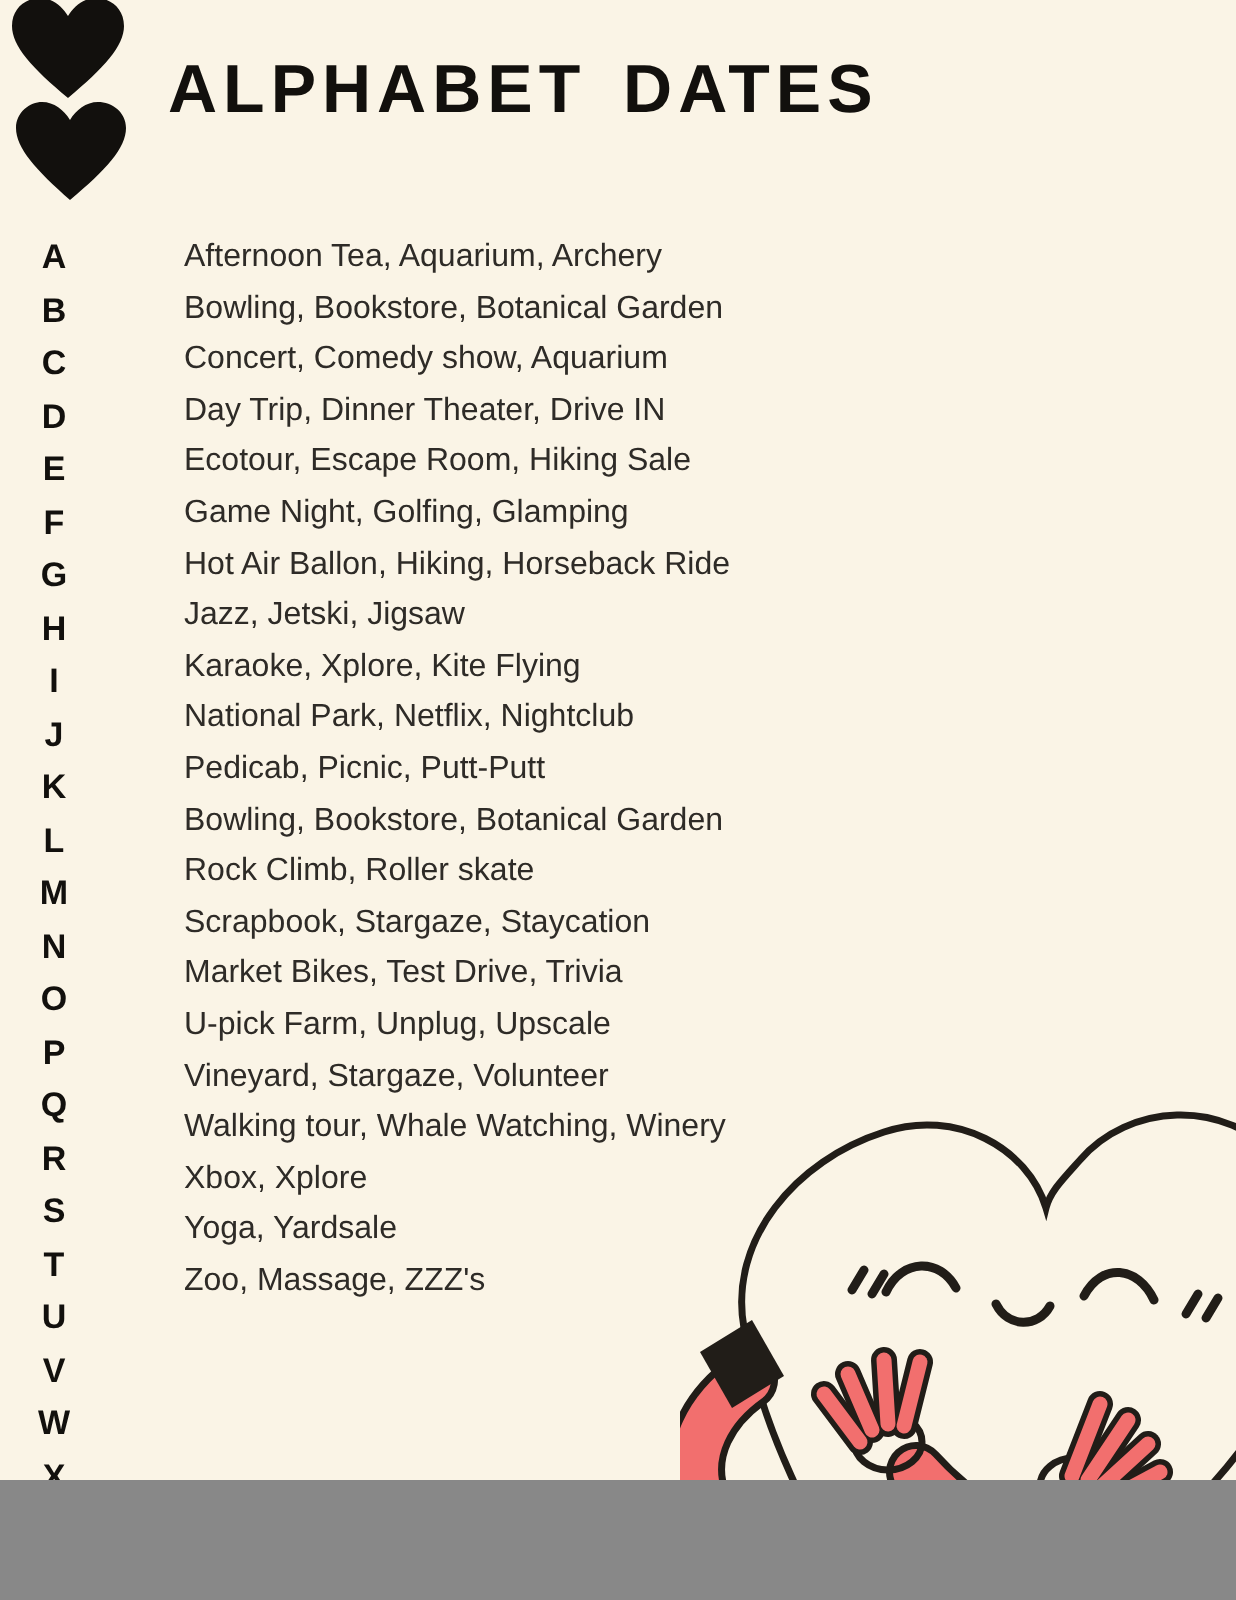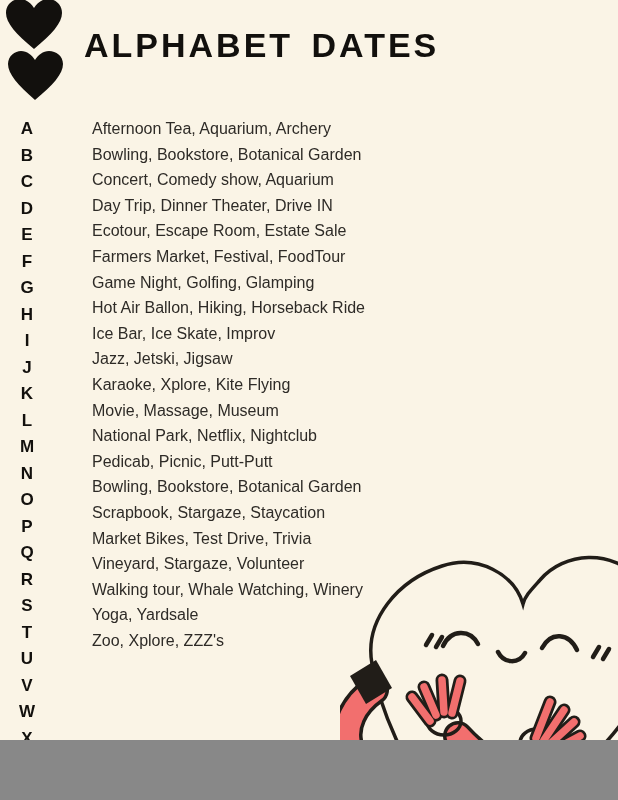--- a/index.html
+++ b/index.html
@@ -91,37 +91,37 @@
       <div class="letter">W</div>
       <div class="letter">X</div>
       <div class="letter">Y</div>
       <div class="letter">Z</div>
     </div>
   <div class="ideas-column">
       <div class="ideas">Afternoon Tea, Aquarium, Archery</div>
       <div class="ideas">Bowling, Bookstore, Botanical Garden</div>
       <div class="ideas">Concert, Comedy show, Aquarium</div>
       <div class="ideas">Day Trip, Dinner Theater, Drive IN</div>
-      <div class="ideas">Ecotour, Escape Room, Estate Sale</div>
-      <div class="ideas">Farmers Market, Festival, FoodTour</div>
+      <div class="ideas">Ecotour, Escape Room, Hiking Sale</div>
       <div class="ideas">Game Night, Golfing, Glamping</div>
       <div class="ideas">Hot Air Ballon, Hiking, Horseback Ride</div>
-      <div class="ideas">Ice Bar, Ice Skate, Improv</div>
       <div class="ideas">Jazz, Jetski, Jigsaw</div>
       <div class="ideas">Karaoke, Xplore, Kite Flying</div>
-      <div class="ideas">Movie, Massage, Museum</div>
       <div class="ideas">National Park, Netflix, Nightclub</div>
       <div class="ideas">Pedicab, Picnic, Putt-Putt</div>
       <div class="ideas">Bowling, Bookstore, Botanical Garden</div>
+      <div class="ideas">Rock Climb, Roller skate</div>
       <div class="ideas">Scrapbook, Stargaze, Staycation</div>
       <div class="ideas">Market Bikes, Test Drive, Trivia</div>
+      <div class="ideas">U-pick Farm, Unplug, Upscale</div>
       <div class="ideas">Vineyard, Stargaze, Volunteer</div>
       <div class="ideas">Walking tour, Whale Watching, Winery</div>
+      <div class="ideas">Xbox, Xplore</div>
       <div class="ideas">Yoga, Yardsale</div>
-      <div class="ideas">Zoo, Xplore, ZZZ's</div>
+      <div class="ideas">Zoo, Massage, ZZZ's</div>
     </div>
 
   <svg class="heart-character" viewBox="0 0 278 260" aria-hidden="true">
 
     <g>
       <path class="fill-coral stroke-ink" stroke-width="3.5" d="M183 64
            C174 34 138 14 102 26
            C58 40 24 80 32 124
            C40 172 66 226 96 268
            L130 292

